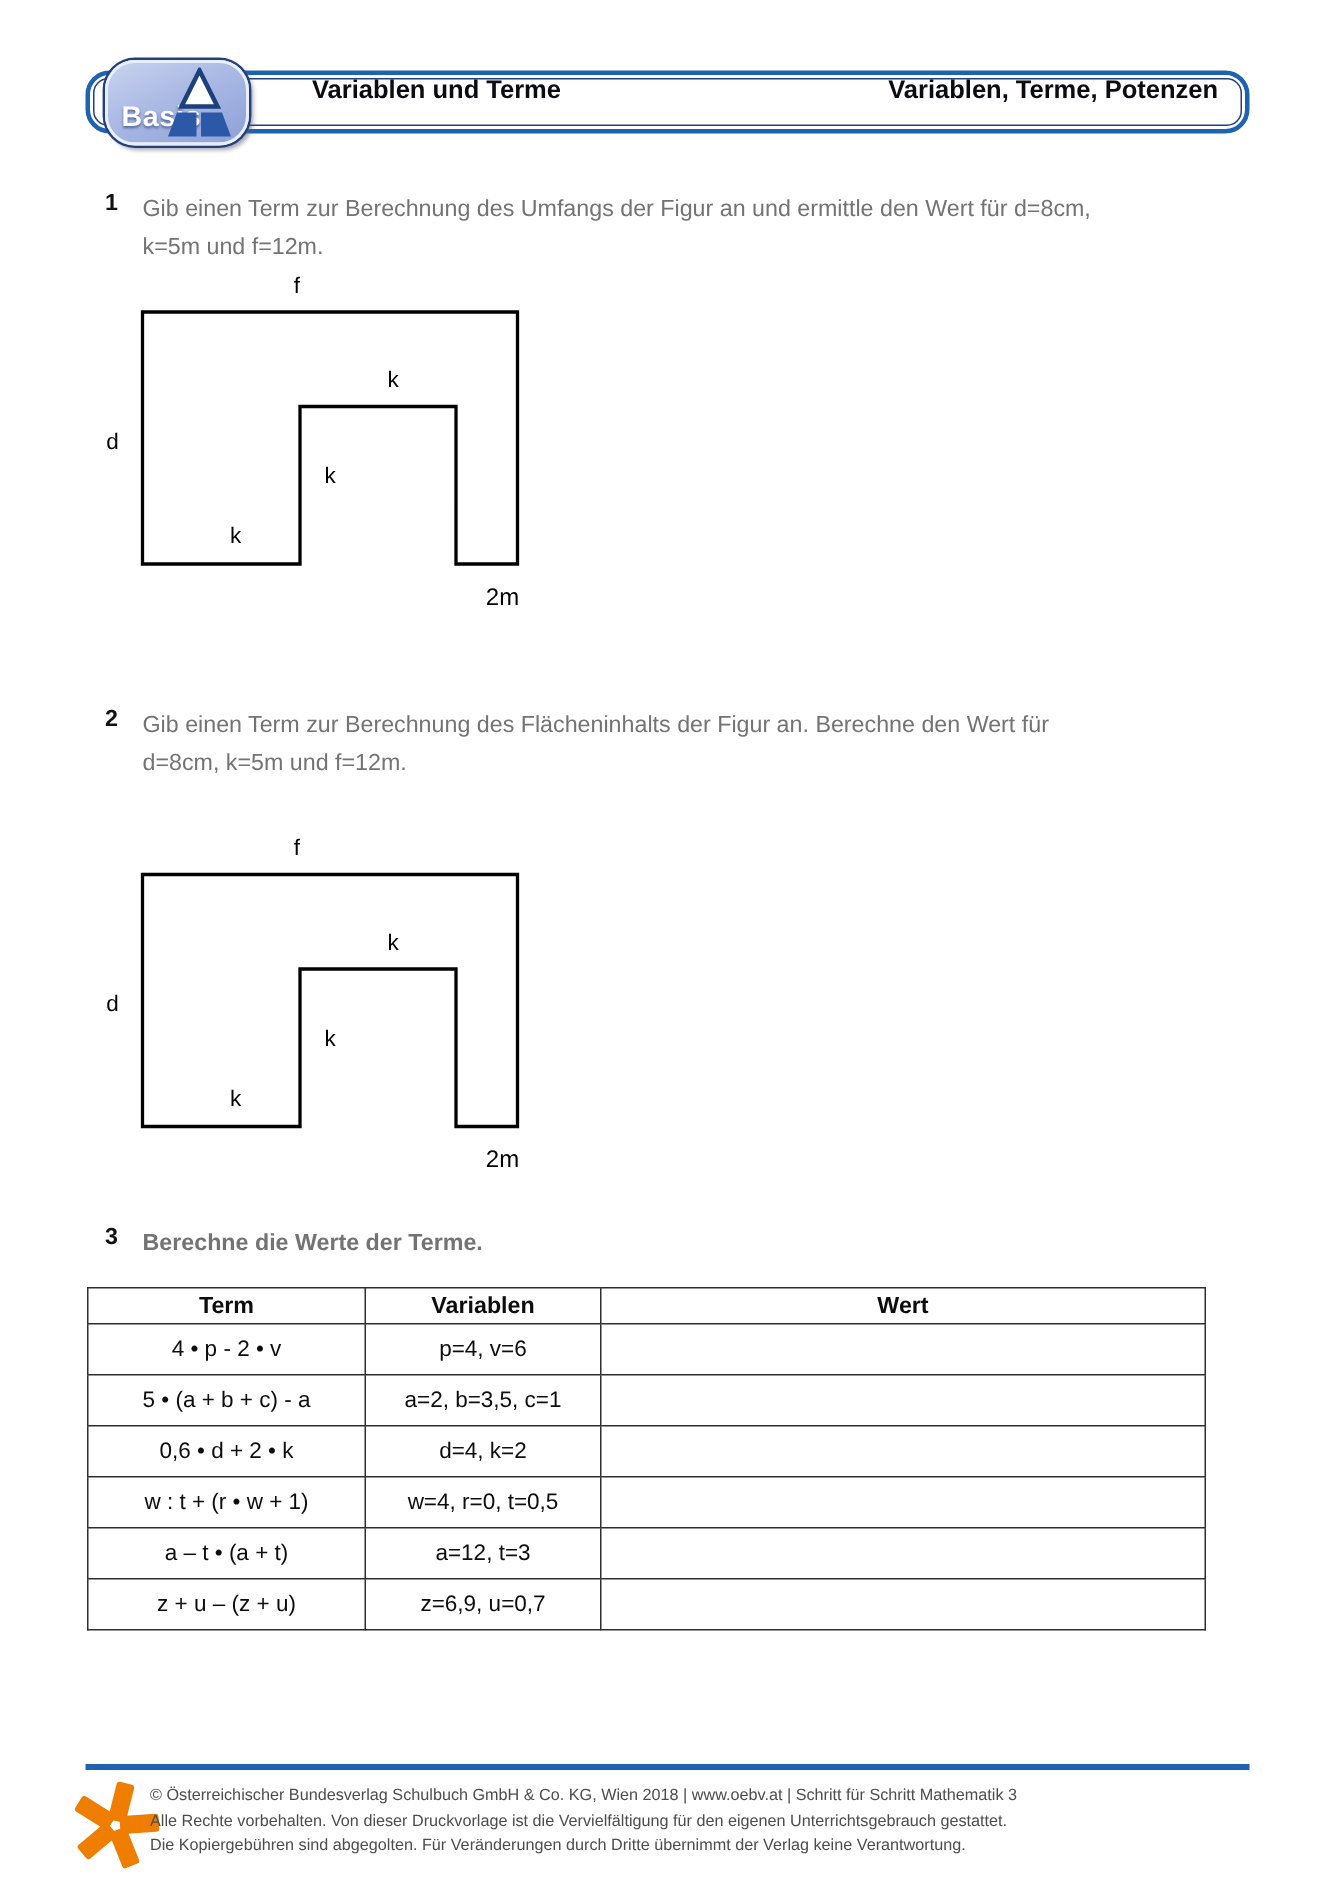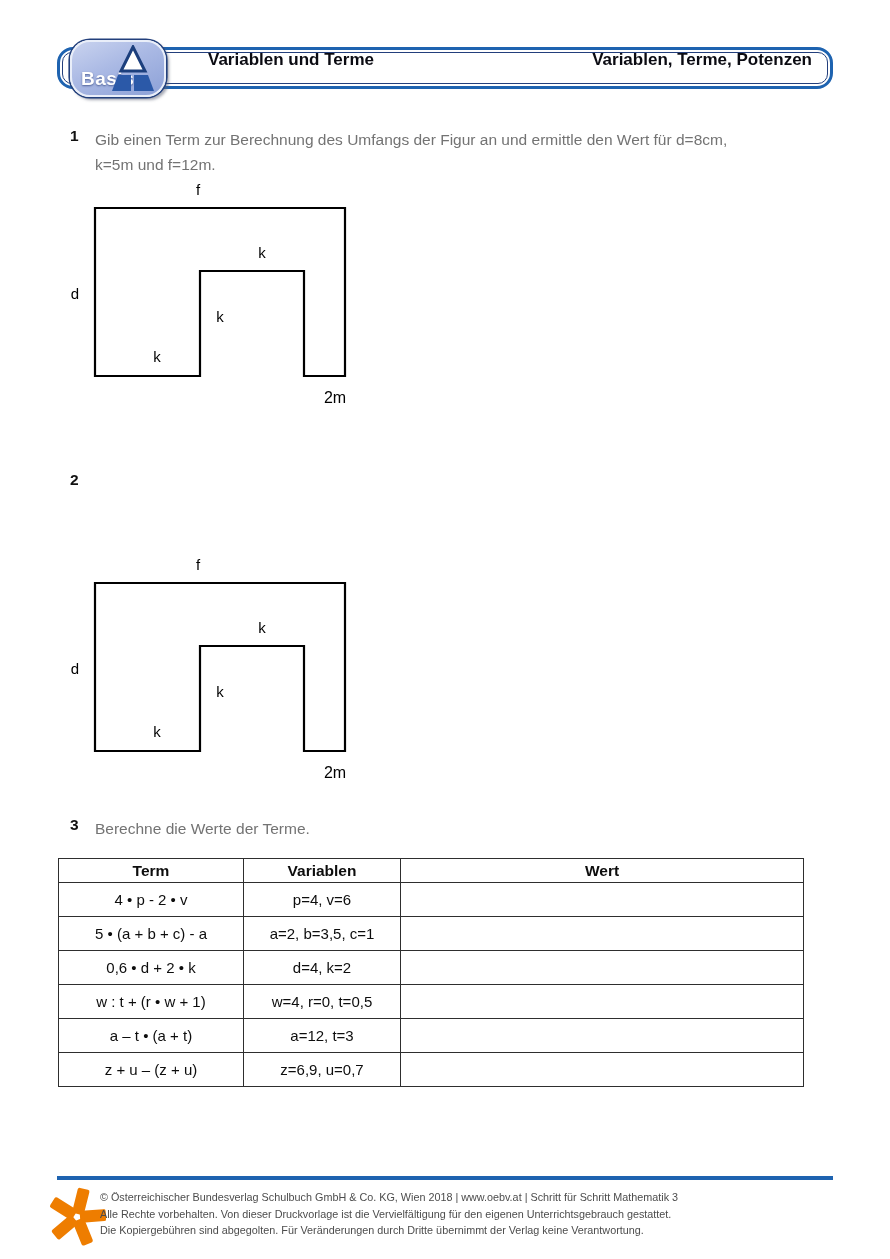--- a/index.html
+++ b/index.html
@@ -76,33 +76,35 @@
     <polygon points="40,36 290,36 290,204 249,204 249,99 145,99 145,204 40,204"></polygon>
     <text x="143" y="23" text-anchor="middle">f</text>
     <text x="20" y="127" text-anchor="middle">d</text>
     <text x="207" y="86" text-anchor="middle">k</text>
     <text x="165" y="150" text-anchor="middle">k</text>
     <text x="102" y="190" text-anchor="middle">k</text>
     <text x="280" y="231" text-anchor="middle" class="dim">2m</text>
   </svg>
 
   <span class="ex-num" style="top:471px;">2</span>
+  <div class="ex-text" style="top:471px;">Gib einen Term zur Berechnung des Flächeninhalts der Figur an. Berechne den Wert für
+d=8cm, k=5m und f=12m.</div>
 
   <svg class="figure" style="left:55px;top:547px;" width="360" height="242" viewBox="0 0 360 242">
     <polygon points="40,36 290,36 290,204 249,204 249,99 145,99 145,204 40,204"></polygon>
     <text x="143" y="23" text-anchor="middle">f</text>
     <text x="20" y="127" text-anchor="middle">d</text>
     <text x="207" y="86" text-anchor="middle">k</text>
     <text x="165" y="150" text-anchor="middle">k</text>
     <text x="102" y="190" text-anchor="middle">k</text>
     <text x="280" y="231" text-anchor="middle" class="dim">2m</text>
   </svg>
 
   <span class="ex-num" style="top:816px;">3</span>
-  <div class="ex-text" style="top:816px;">Berechne die Werte der Terme.</div>
+  <div class="ex-text" style="top:816px;font-weight:bold;">Berechne die Werte der Terme.</div>
 
   <table class="worksheet-table">
     <colgroup>
         <col style="width:185px">
         <col style="width:157px">
         <col style="width:403px">
       </colgroup>
     <thead>
       <tr>
         <th>Term</th>

